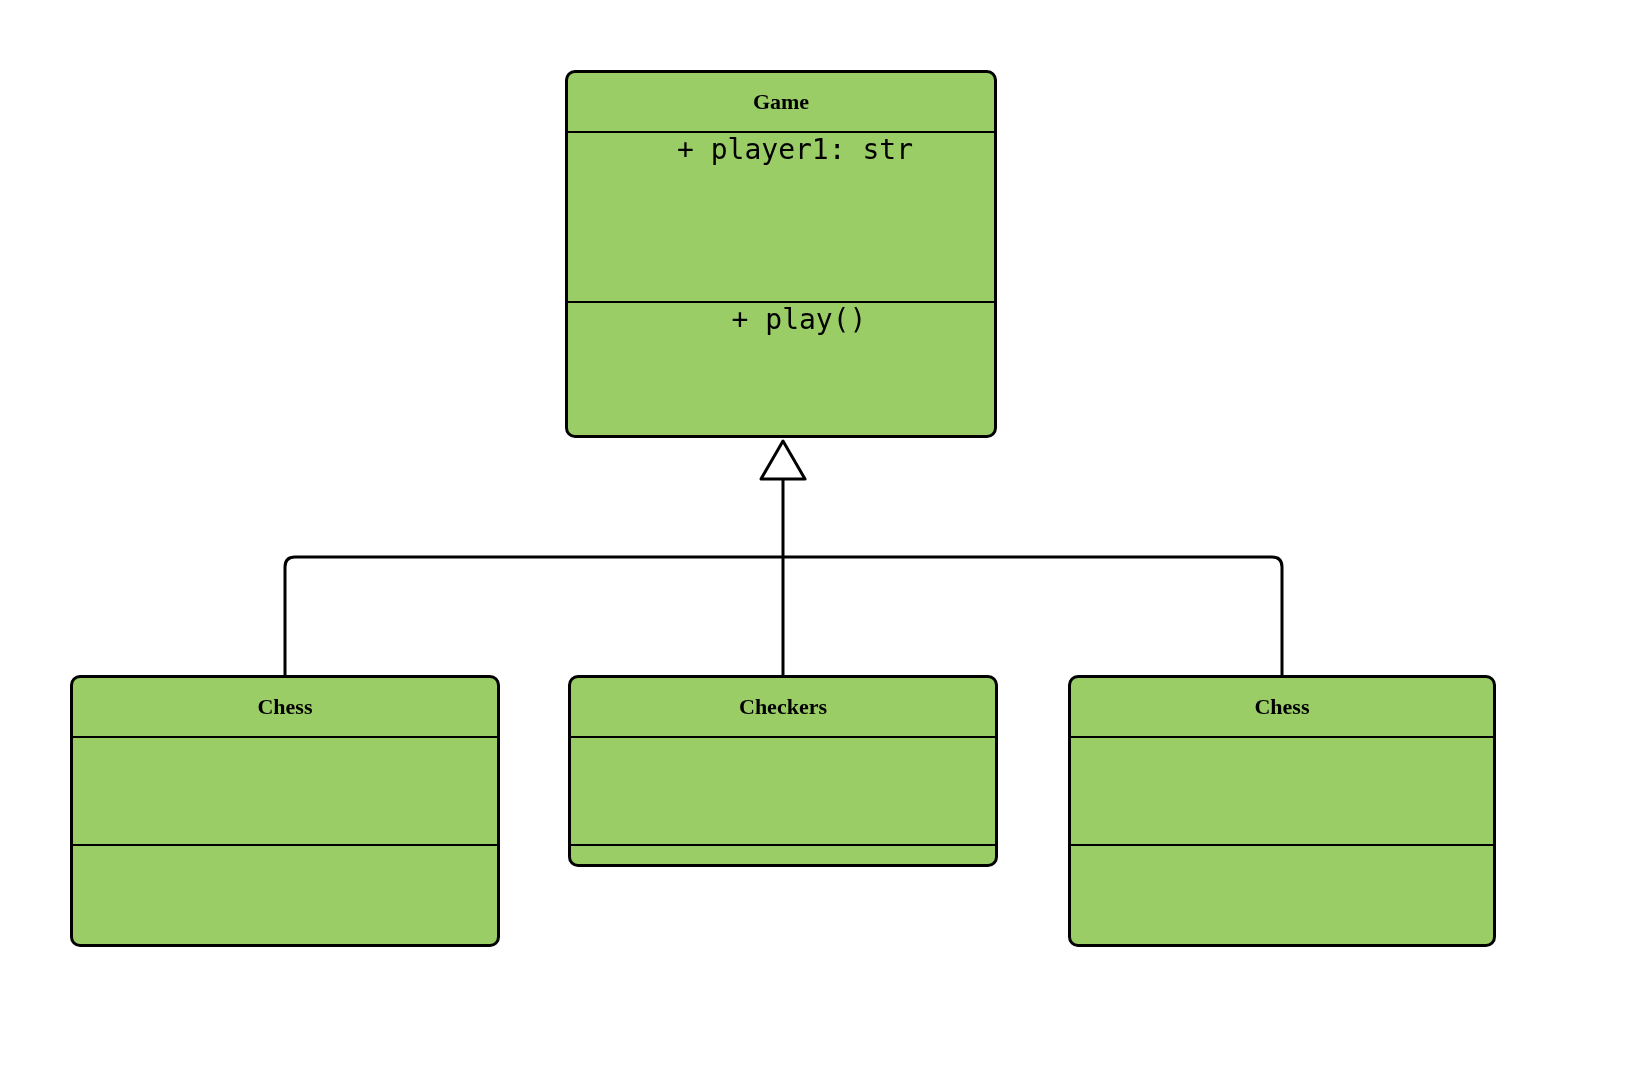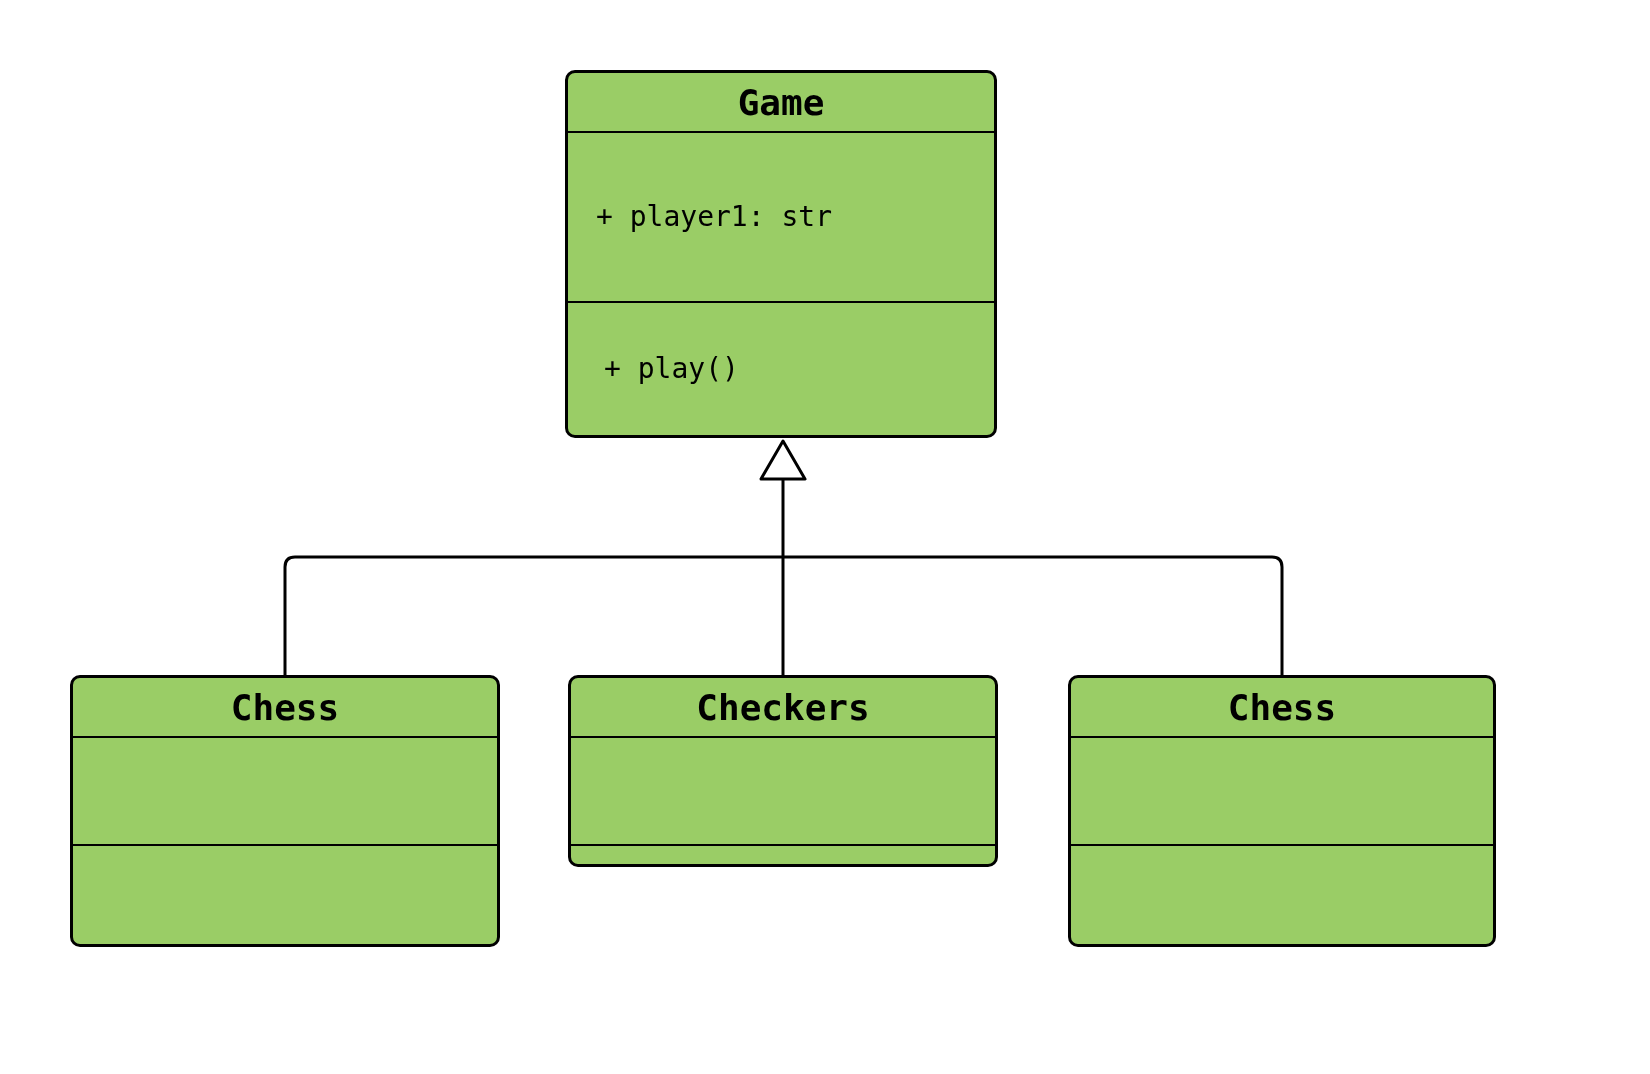--- a/index.html
+++ b/index.html
@@ -29,28 +29,29 @@
     border-radius: 10px;
     display: flex;
     flex-direction: column;
     overflow: hidden;
   }
   .uml-header {
     display: flex;
     align-items: center;
     justify-content: center;
     font-weight: bold;
-    font-size: 36px;
+    font-size: 22px;
     color: #000000;
     border-bottom: 2.5px solid #000000;
     flex: 0 0 auto;
+    font-family: Liberation Serif, serif;
   }
   .uml-section {
     display: flex;
-    flex-direction: column;
+    flex-direction: row;
     justify-content: center;
     padding-left: 28px;
     font-size: 28px;
     color: #000000;
     line-height: 1.18;
   }
   .uml-section.with-divider {
     border-bottom: 2.5px solid #000000;
   }
   

